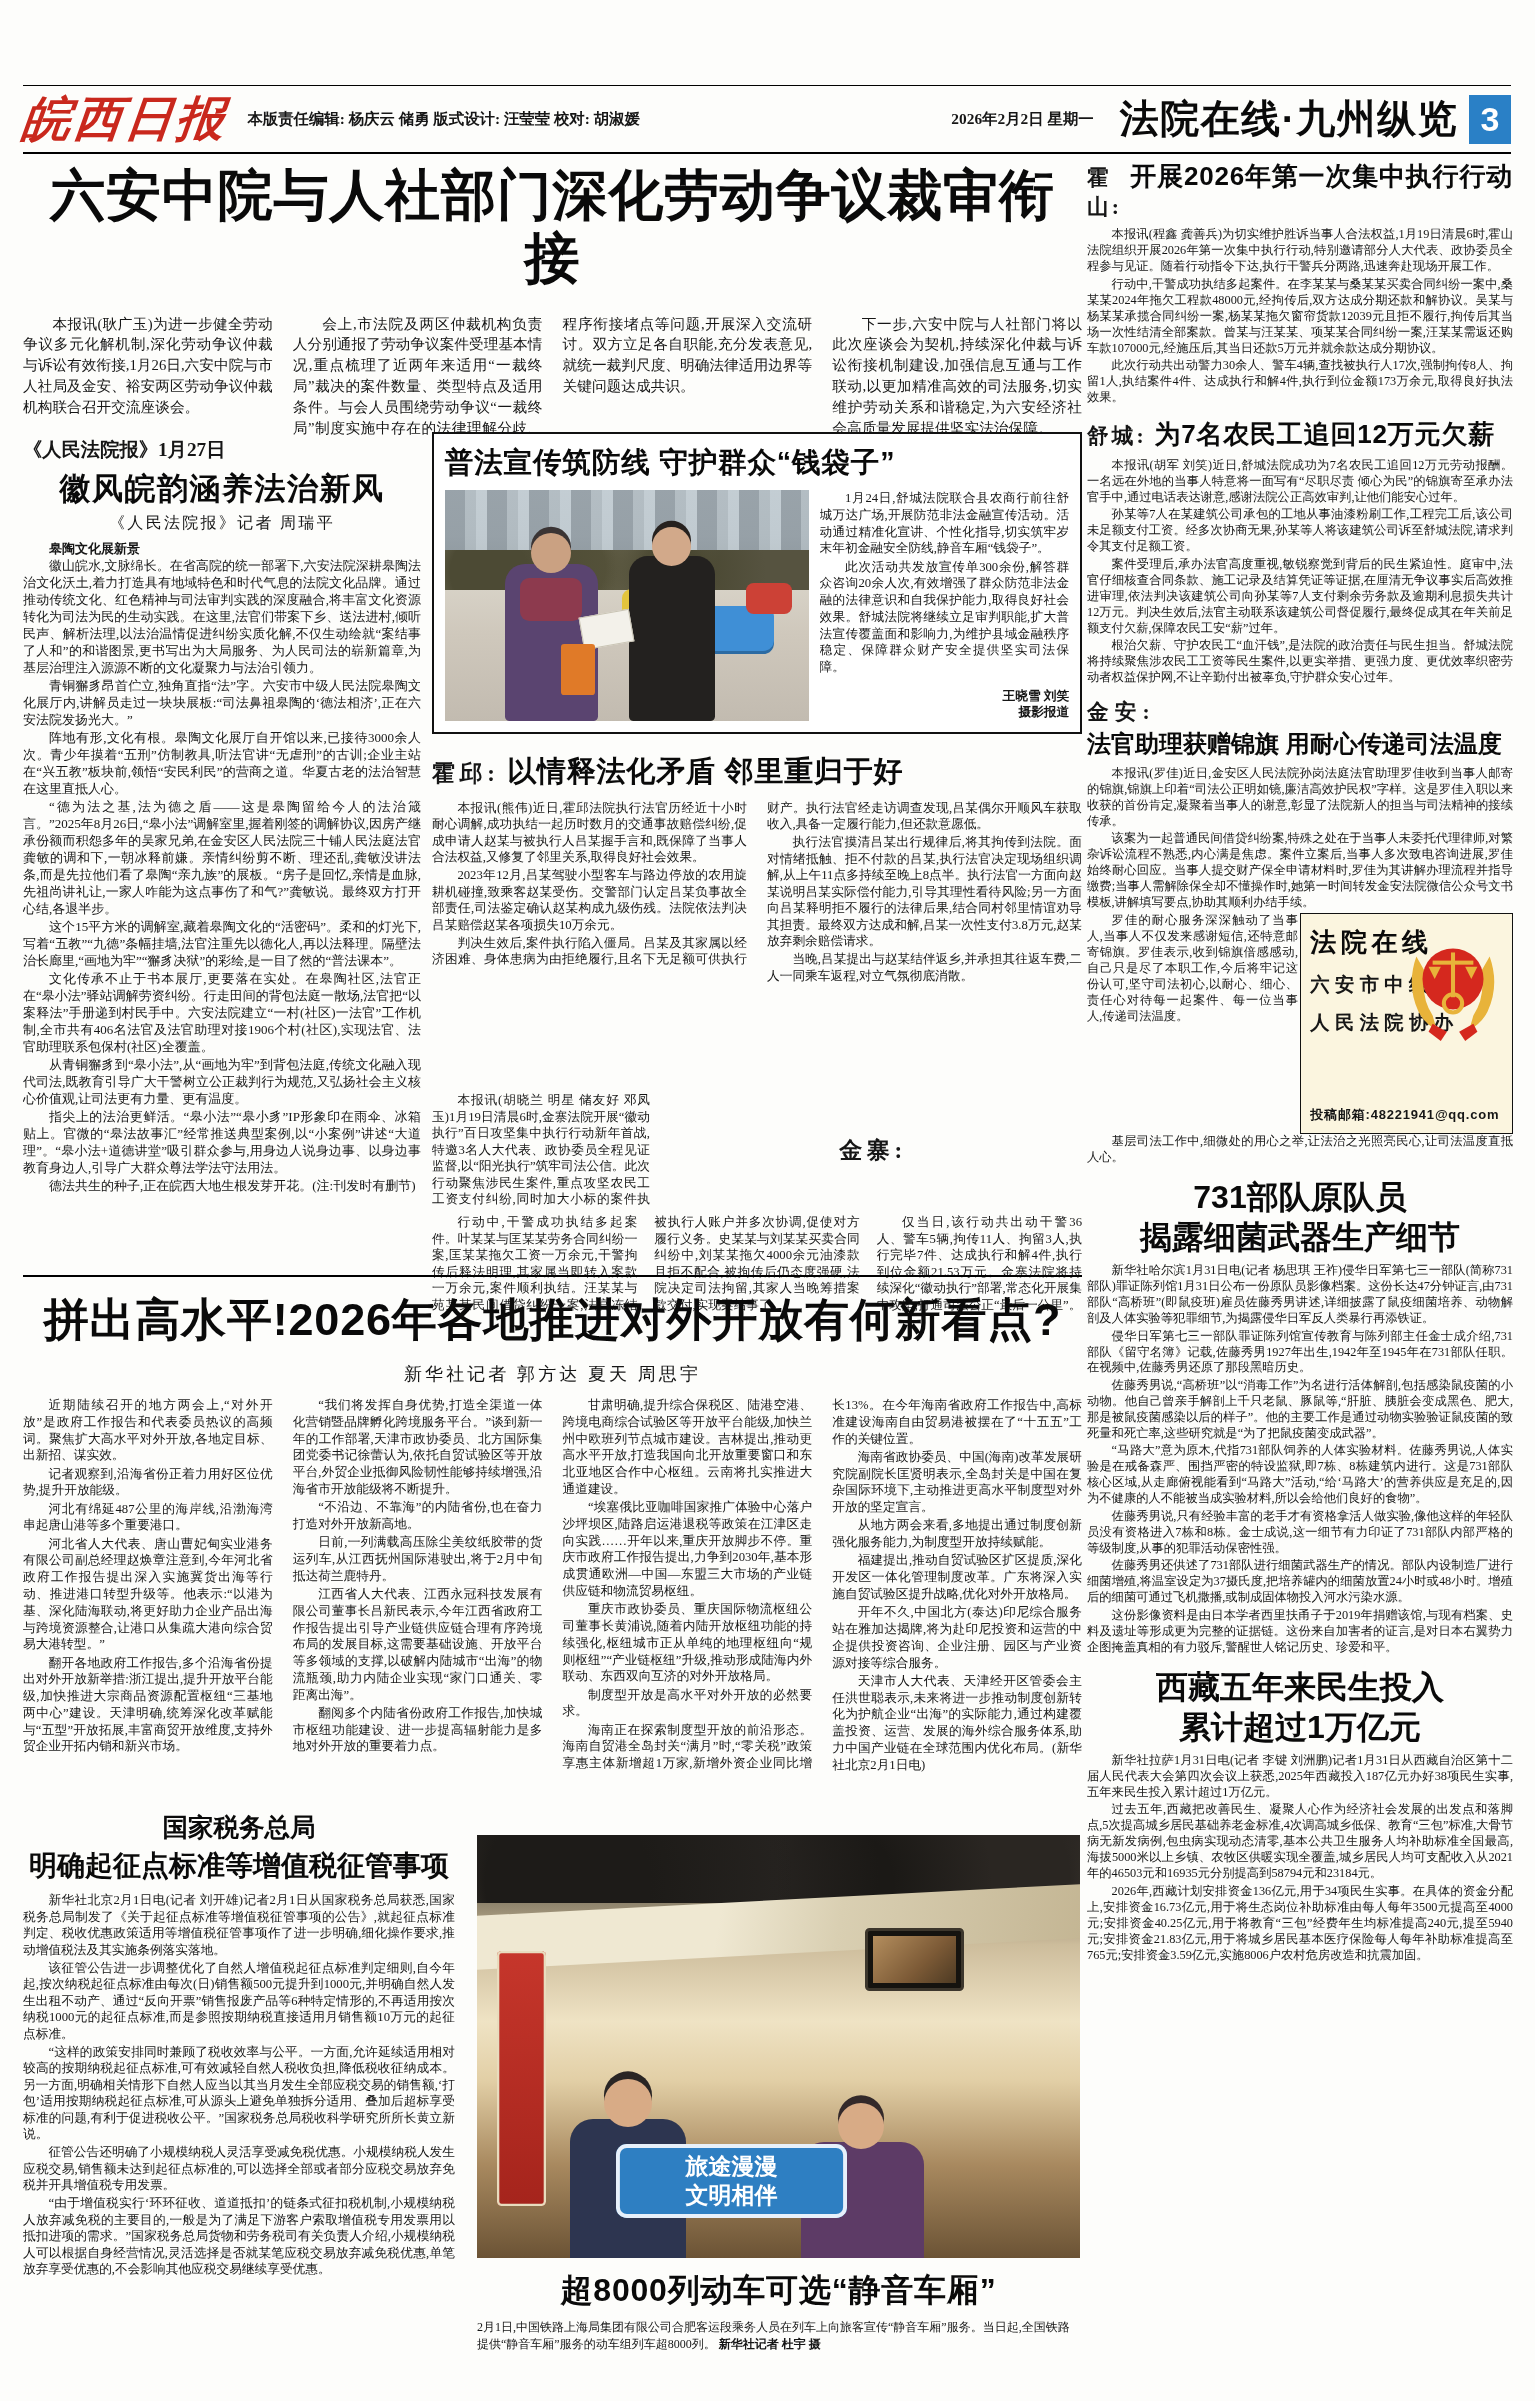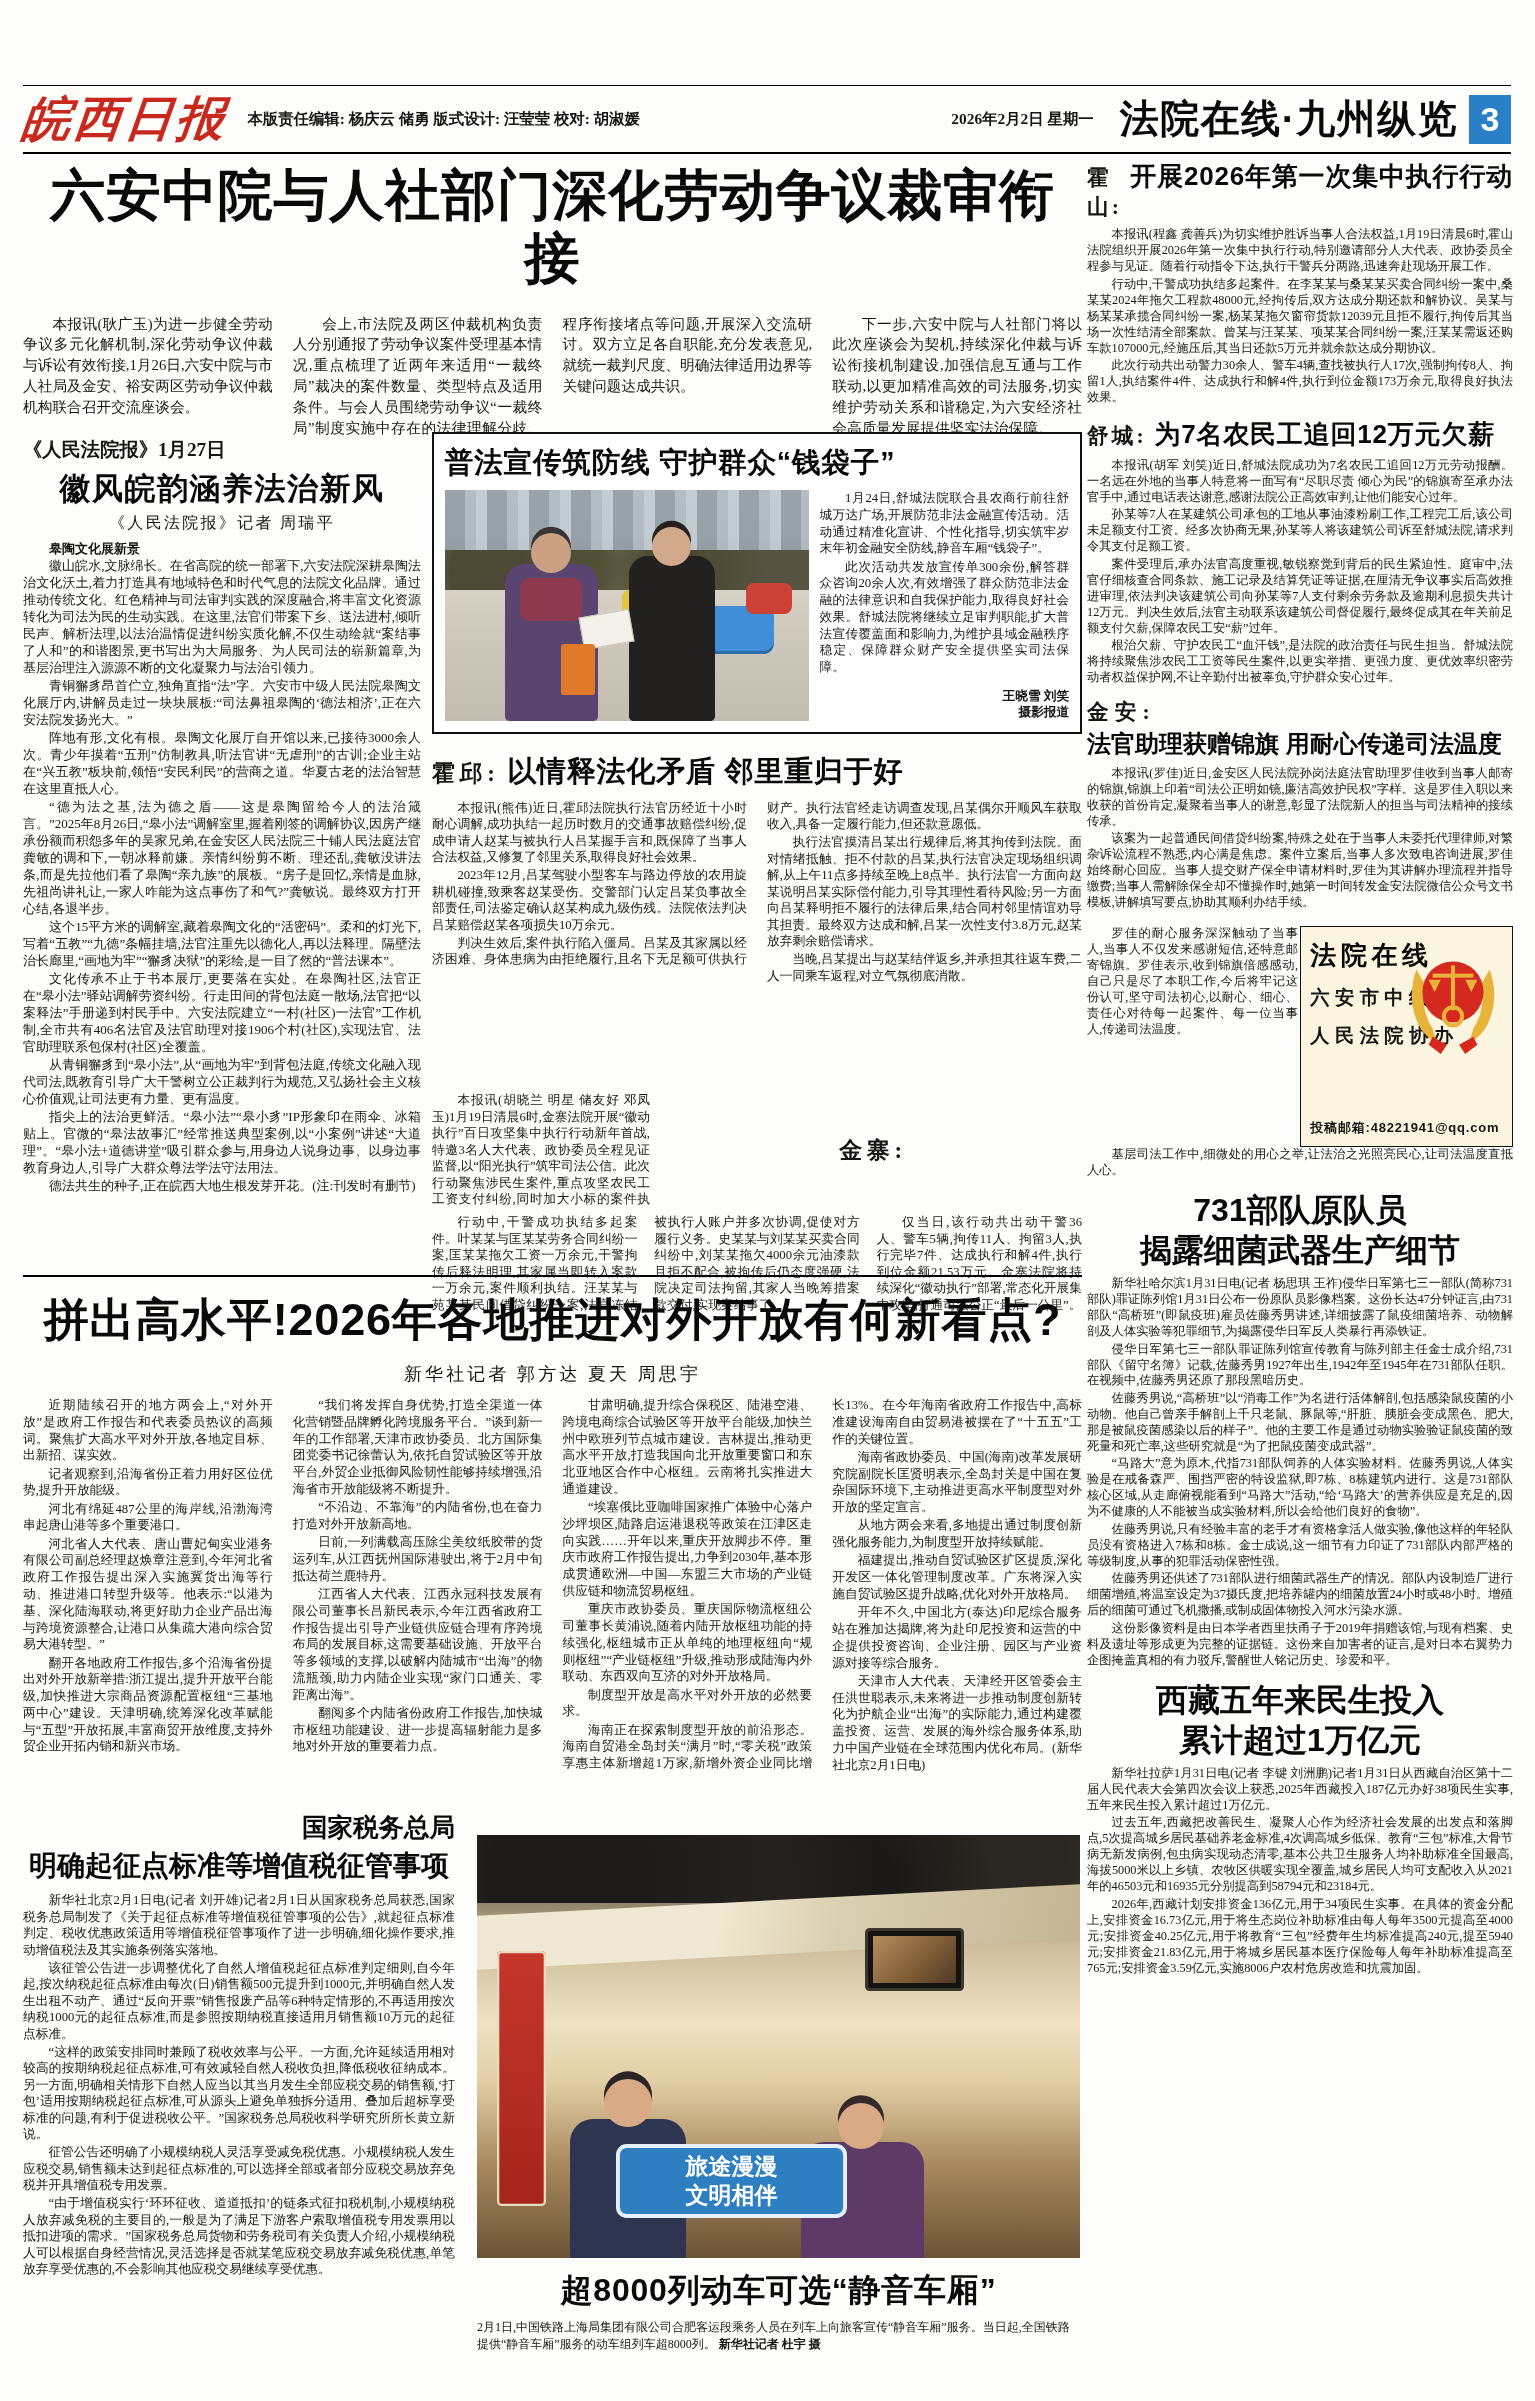--- a/index.html
+++ b/index.html
@@ -83,40 +83,40 @@
   .rail .sec { margin-bottom:10.8px; }
   .rail .body { font-size:12.3px; line-height:1.3; }
   .rail .headrow { justify-content:flex-start; margin-bottom:6.2px; }
   .rail .headrow .kick { font-size:21.6px; letter-spacing:3.1px; }
   .rail .headrow .t { font-size:26px; }
   .center-head { text-align:center; line-height:1.25; margin-bottom:6.2px; }
   .center-head .l1 { font-size:32px; }
   .center-head .l2 { font-size:32px; }
   .jinan-kick { font-size:21.6px; font-weight:700; letter-spacing:6.2px; margin-bottom:1.5px; }
   .jinan-title { font-size:24px; margin-bottom:6.2px; letter-spacing:0px; }
-  .jinan-row { display:flex; gap:2px; margin-top:15px; }
+  .jinan-row { display:flex; gap:2px; margin-top:2px; }
   .jinan-row .sidep { flex:1; overflow:hidden; }
   .courtbox { flex:none; width:213px; height:221px; border:1.5px solid #111; background:#fbf5df;
               box-sizing:border-box; padding:10.8px 9.3px; position:relative; }
   .courtbox .cb-title { font-size:26px; letter-spacing:4.6px; }
   .courtbox .cb-l { font-size:19.3px; font-weight:900; font-family:"Liberation Sans",sans-serif; letter-spacing:5.4px; margin-top:10.8px; }
   .courtbox .cb-mail { position:absolute; left:9.3px; right:9.3px; bottom:9.3px; font-size:13px; font-weight:700;
                        font-family:"Liberation Sans",sans-serif; letter-spacing:0.8px; }
   .emblem { position:absolute; top:12.3px; right:7.7px; width:102px; height:116px; }
 
   
   .divider { position:absolute; top:1275px; left:23px; width:1059px; height:1.5px; background:#000; }
   .kaifang { position:absolute; top:1290px; left:23px; width:1059px; }
   .kaifang h1 { margin:0; font-size:45px; text-align:center; letter-spacing:0.8px; }
   .kaifang .byline { text-align:center; font-size:18px; letter-spacing:3.1px; margin:12.3px 0 10.8px 0; }
   .kaifang .body { column-count:4; column-gap:20px; font-size:12.7px; line-height:1.32; height:421px; overflow:hidden; }
 
   
   .tax { position:absolute; top:1810px; left:23px; width:432px; }
-  .tax .h1 { text-align:right; font-size:25.5px; }
+  .tax .h1 { text-align:center; font-size:25.5px; }
   .tax .h2 { text-align:center; font-size:28px; margin:1.5px 0 7.7px 0; }
   .tax .body { font-size:12.7px; line-height:1.3; height:455px; overflow:hidden; }
 
   
   .train { position:absolute; top:1835px; left:477px; width:603px; }
   .photo-train { position:relative; width:603px; height:423px; overflow:hidden;
       background:linear-gradient(180deg,#37332e 0%,#68604f 10%,#cdbd9c 26%,#efe3c4 44%,#e2cfa6 58%,#a8895f 78%,#6b5335 100%); }
   .rack { position:absolute; top:0; left:0; width:100%; height:68px;
       background:radial-gradient(circle at 15% 70%, #1d1b18 16%, transparent 44%),
                  radial-gradient(circle at 38% 62%, #262320 18%, transparent 46%),

